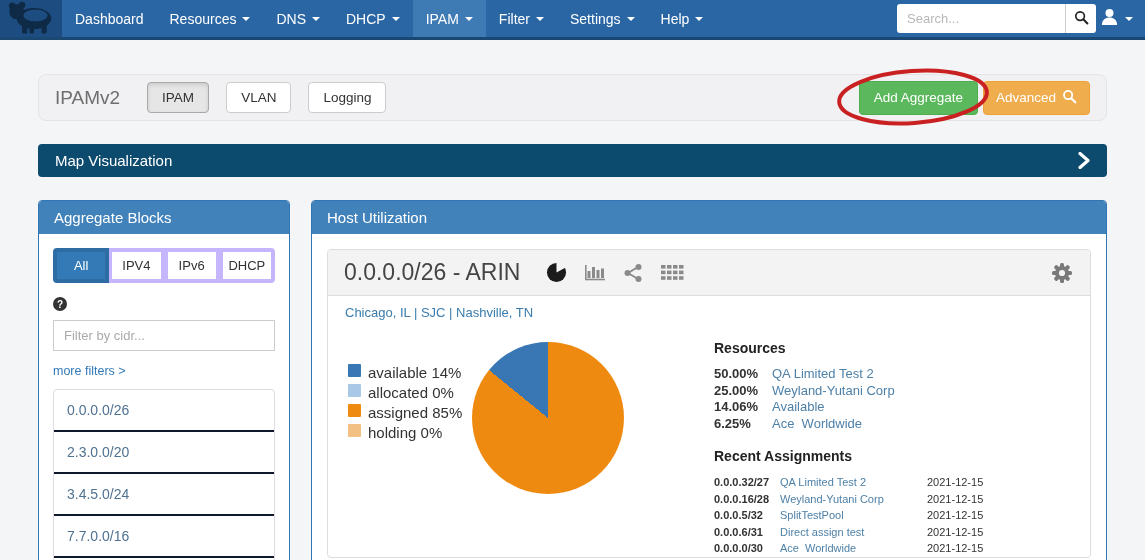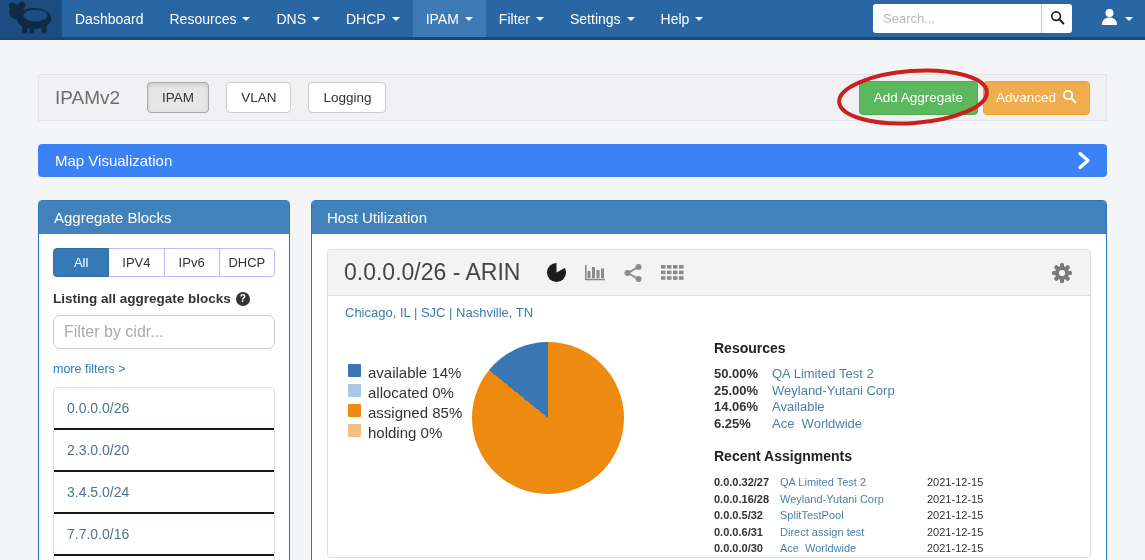--- a/index.html
+++ b/index.html
@@ -7,58 +7,58 @@
   body { font-family:"Liberation Sans", sans-serif; background:#f4f5f7; }
 
   
   .navbar { height:40px; background:#2a66a4; border-bottom:3px solid #1b4873; display:flex; align-items:stretch; }
   .brand { width:62px; background:#1d4d80; display:flex; align-items:center; justify-content:center; cursor:pointer; }
   .nav-items { display:flex; align-items:stretch; }
   .nav-item { display:flex; align-items:center; padding:0 13px; color:#fff; font-size:14px; cursor:pointer; text-decoration:none; }
   .nav-item.active { background:#3e7bb5; }
   .caret { display:inline-block; width:0; height:0; border-left:4px solid transparent; border-right:4px solid transparent; border-top:4px solid #fff; margin-left:6px; }
   .nav-right { margin-left:auto; display:flex; align-items:center; padding-right:12px; }
-  .search-group { display:flex; height:29px; margin-right:28px; }
+  .search-group { display:flex; height:29px; margin-right:4px; }
   .search-input { width:168px; border:none; border-radius:3px 0 0 3px; padding:0 10px; font-size:13px; color:#555; outline:none; font-family:inherit; }
   .search-input::placeholder { color:#b9b9b9; }
   .search-btn { width:31px; background:#fff; border:none; border-left:1px solid #ccc; border-radius:0 3px 3px 0; display:flex; align-items:center; justify-content:center; cursor:pointer; }
   .user-area { display:flex; align-items:center; color:#fff; cursor:pointer; }
 
   
-  .header-bar { margin:34px 38px 0; height:47px; background:#f1f1f3; border:1px solid #e4e4e6; border-radius:0; display:flex; align-items:center; padding:0 16px; }
+  .header-bar { margin:34px 38px 0; height:47px; background:#f1f1f3; border:1px solid #e4e4e6; border-radius:8px; display:flex; align-items:center; padding:0 16px; }
   .page-title { color:#6e6e6e; font-size:19px; margin-right:27px; }
   .view-tab { padding:7px 14px; background:#fff; border:1px solid #ccc; border-radius:4px; font-size:13.5px; color:#333; margin-right:17px; cursor:pointer; font-family:inherit; }
   .view-tab.active { background:#e6e6e6; border-color:#a9a9a9; box-shadow:inset 0 2px 4px rgba(0,0,0,.12); }
   .header-actions { margin-left:auto; display:flex; gap:5px; position:relative; }
   .btn-green { background:#5cb85c; border:1px solid #4cae4c; color:#fff; padding:7px 14px; border-radius:4px; font-size:13.5px; cursor:pointer; font-family:inherit; }
   .btn-orange { background:#f0ad4e; border:1px solid #eea236; color:#fff; padding:7px 12px; border-radius:4px; font-size:13.5px; cursor:pointer; display:flex; align-items:center; gap:6px; font-family:inherit; }
   .annotation-svg { position:absolute; left:-24px; top:-16px; pointer-events:none; z-index:5; }
 
   
-  .map-bar { margin:23px 38px 0; height:33px; background:#3b82f6; border-radius:4px; display:flex; align-items:center; padding:0 17px; cursor:pointer; }
+  .map-bar { margin:23px 38px 0; height:33px; background:#0c4a6e; border-radius:4px; display:flex; align-items:center; padding:0 17px; cursor:pointer; }
   .map-bar-label { color:#fff; font-size:15px; }
   .map-chevron { margin-left:auto; display:flex; }
 
   
   .content { margin:23px 38px 0; display:flex; gap:21px; align-items:flex-start; }
   .panel { border:1px solid #3277b5; border-radius:4px; background:#fff; }
   .panel-head { background:#4282ba; color:#fff; font-size:15px; padding:8px 15px; border-radius:3px 3px 0 0; }
 
   
   .agg-panel { width:252px; height:420px; }
   .agg-body { padding:14px; }
   .btn-group { display:flex; }
-  .btn-group button { flex:1; padding:6px 0; font-size:13px; background:#fff; border:1px solid #c4b5fd; color:#333; cursor:pointer; font-family:inherit; }
+  .btn-group button { flex:1; padding:6px 0; font-size:13px; background:#fff; border:4px solid #c4b5fd; color:#333; cursor:pointer; font-family:inherit; }
   .btn-group button + button { margin-left:-1px; }
   .btn-group button:first-child { border-radius:4px 0 0 4px; }
   .btn-group button:last-child { border-radius:0 4px 4px 0; }
   .btn-group button.active { background:#337ab7; border-color:#2e6da4; color:#fff; position:relative; }
   .listing-label { margin:14px 0 9px; font-size:13.5px; font-weight:bold; color:#333; display:flex; align-items:center; gap:5px; }
   .help-icon { width:14px; height:14px; border-radius:50%; background:#333; color:#fff; font-size:10px; font-weight:bold; display:inline-flex; align-items:center; justify-content:center; cursor:pointer; }
-  .filter-input { width:100%; padding:7px 10px; border:1px solid #ccc; border-radius:7px; font-size:16px; color:#555; outline:none; font-family:inherit; }
+  .filter-input { width:100%; padding:7px 10px; border:1px solid #ccc; border-radius:0; font-size:13px; color:#555; outline:none; font-family:inherit; }
   .filter-input::placeholder { color:#aaa; }
   .more-filters { display:inline-block; margin:13px 0 11px; color:#337ab7; font-size:12.5px; text-decoration:none; cursor:pointer; }
   .agg-list { list-style:none; border:1px solid #ddd; border-radius:4px; }
   .agg-list li { padding:12px 13px; font-size:14px; color:#4f7292; border-bottom:2px solid #0f172a; cursor:pointer; }
   .agg-list li:last-child { border-bottom:none; min-height:24px; }
 
   
   .host-panel { flex:1; height:420px; }
   .host-body { padding:15px; }
   .sub-panel { border:1px solid #ddd; border-radius:4px; }
@@ -197,21 +197,20 @@
   <div class="panel agg-panel">
     <div class="panel-head">Aggregate Blocks</div>
     <div class="agg-body">
       <div class="btn-group">
         <button class="active">All</button>
         <button>IPV4</button>
         <button>IPv6</button>
         <button>DHCP</button>
       </div>
       <div class="listing-label">
-        <span>Listing all aggregate blocks</span>
         <span class="help-icon">?</span>
       </div>
       <input class="filter-input" placeholder="Filter by cidr..." style="">
       <a class="more-filters">more filters &gt;</a>
       <ul class="agg-list">
         <li>0.0.0.0/26</li>
         <li>2.3.0.0/20</li>
         <li>3.4.5.0/24</li>
         <li>7.7.0.0/16</li>
         <li></li>

